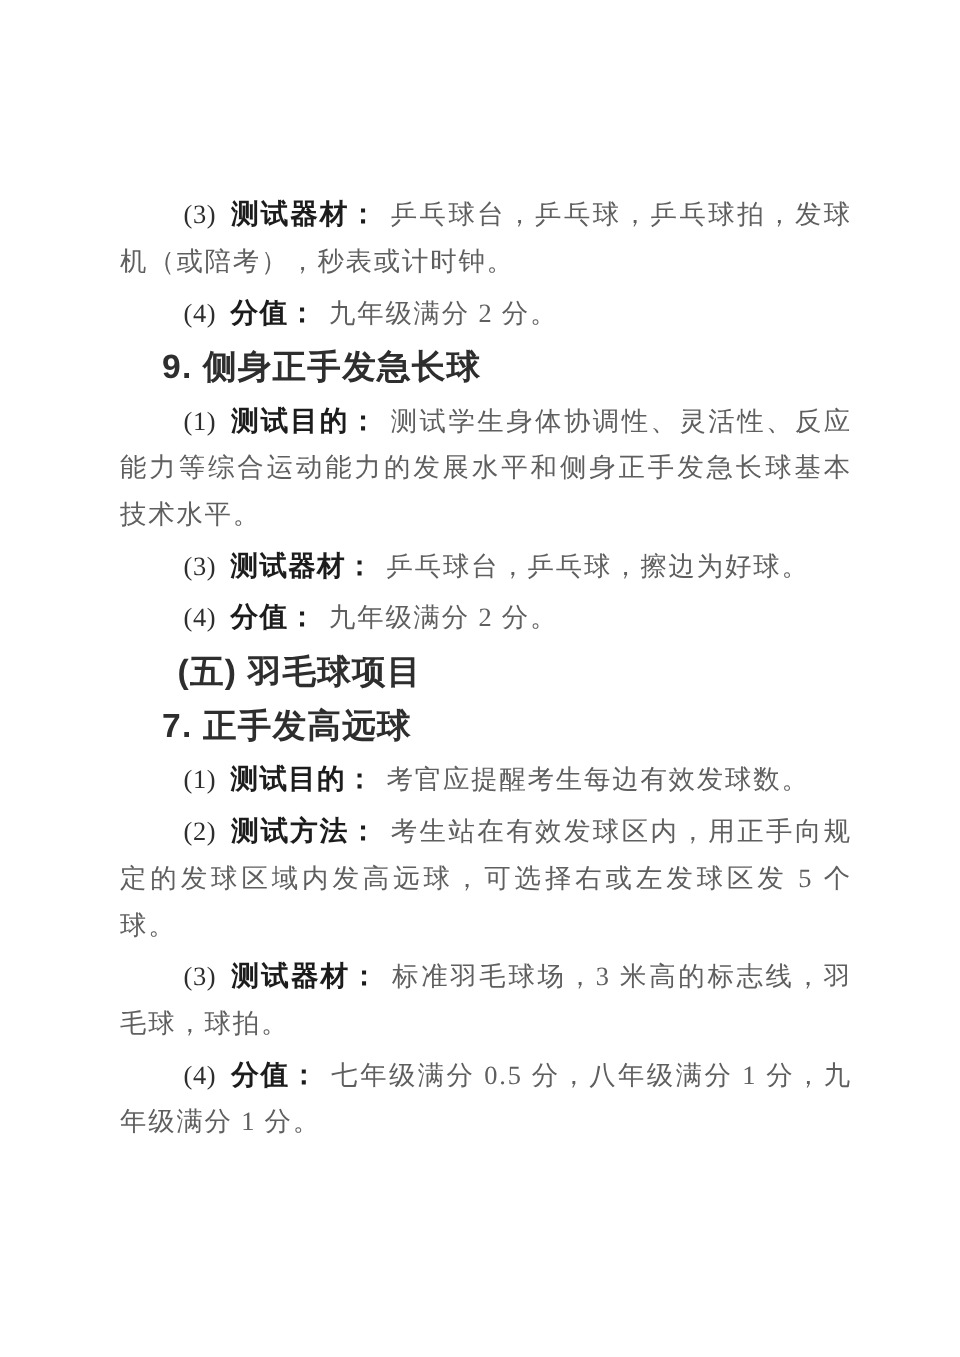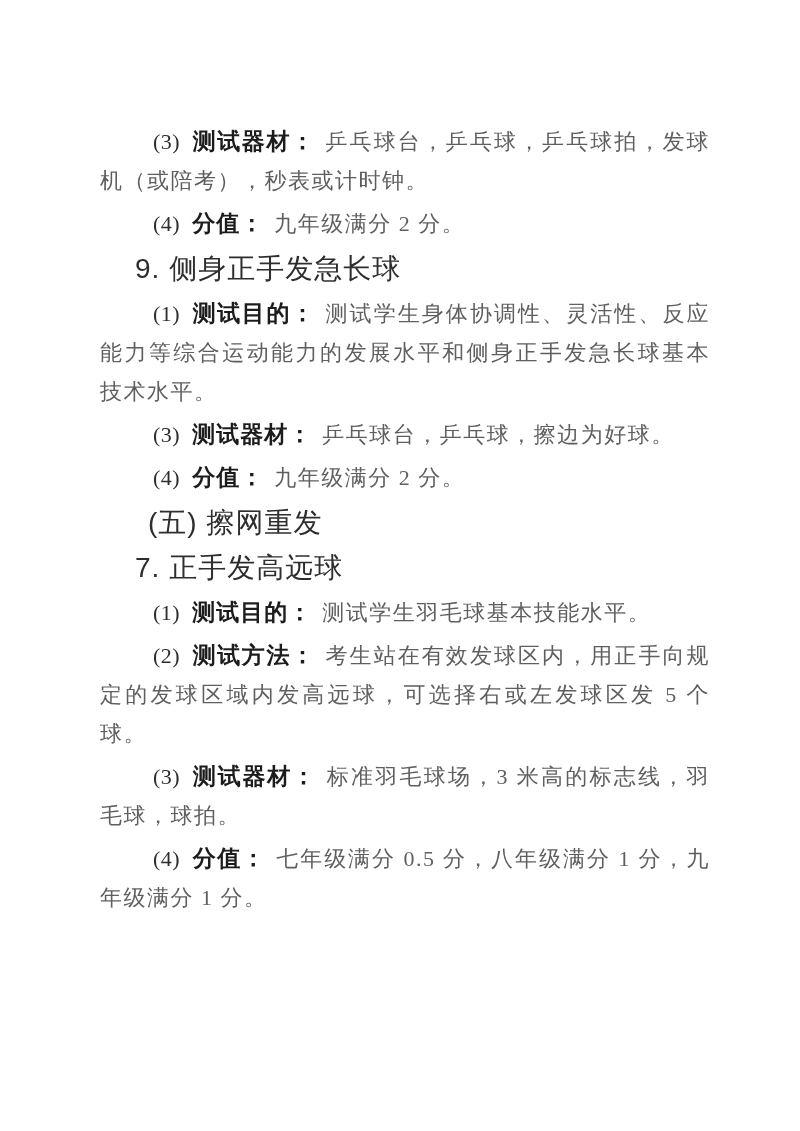--- a/index.html
+++ b/index.html
@@ -7,20 +7,21 @@
     padding: 0;
     background: #ffffff;
   }
   .page {
     position: relative;
     width: 800px;
     height: 929px;
     background: #ffffff;
     overflow: hidden;
     font-family: "Liberation Serif", serif;
+    margin-top: 37px;
   }
   .doc {
     position: absolute;
     left: 100px;
     top: 122px;
     width: 610px;
   }
   .doc p {
     margin: 0 0 4px 0;
     font-size: 22px;
@@ -44,21 +45,21 @@
     font-size: 23px;
     color: #1c1c1c;
     letter-spacing: 1px;
     margin-right: 10px;
   }
   .item .body-text {
     color: #5f5f5f;
   }
   .heading {
     font-family: "Liberation Sans", sans-serif;
-    font-weight: 400;
+    font-weight: 700;
     font-size: 28px !important;
     color: #2e2e2e !important;
     letter-spacing: 1px;
     margin: 6px 0 6px 0 !important;
   }
   .heading.sub { text-indent: 35px; }
   .heading.section { text-indent: 48px; }
   .watermark {
     position: absolute;
     left: 599px;
@@ -79,23 +80,23 @@
 
 <div class="page">
 
   <div class="doc">
       <p class="item"><span class="num">(3)</span><span class="label">测试器材：</span><span class="body-text">乒乓球台，乒乓球，乒乓球拍，发球机（或陪考），秒表或计时钟。</span></p>
       <p class="item"><span class="num">(4)</span><span class="label">分值：</span><span class="body-text">九年级满分 2 分。</span></p>
       <p class="heading sub">9. 侧身正手发急长球</p>
       <p class="item"><span class="num">(1)</span><span class="label">测试目的：</span><span class="body-text">测试学生身体协调性、灵活性、反应能力等综合运动能力的发展水平和侧身正手发急长球基本技术水平。</span></p>
       <p class="item"><span class="num">(3)</span><span class="label">测试器材：</span><span class="body-text">乒乓球台，乒乓球，擦边为好球。</span></p>
       <p class="item"><span class="num">(4)</span><span class="label">分值：</span><span class="body-text">九年级满分 2 分。</span></p>
-      <p class="heading section">(五) 擦网重发</p>
+      <p class="heading section">(五) 羽毛球项目</p>
       <p class="heading sub">7. 正手发高远球</p>
-      <p class="item"><span class="num">(1)</span><span class="label">测试目的：</span><span class="body-text">测试学生羽毛球基本技能水平。</span></p>
+      <p class="item"><span class="num">(1)</span><span class="label">测试目的：</span><span class="body-text">考官应提醒考生每边有效发球数。</span></p>
       <p class="item"><span class="num">(2)</span><span class="label">测试方法：</span><span class="body-text">考生站在有效发球区内，用正手向规定的发球区域内发高远球，可选择右或左发球区发 5 个球。</span></p>
       <p class="item"><span class="num">(3)</span><span class="label">测试器材：</span><span class="body-text">标准羽毛球场，3 米高的标志线，羽毛球，球拍。</span></p>
       <p class="item"><span class="num">(4)</span><span class="label">分值：</span><span class="body-text">七年级满分 0.5 分，八年级满分 1 分，九年级满分 1 分。</span></p>
     </div>
 
   <div class="watermark">
     <svg width="34" height="29" viewBox="0 0 44 38">
       <g fill="none" stroke="#d6d6d6" stroke-width="2.4">
         <ellipse cx="15" cy="13" rx="12.5" ry="10.5"></ellipse>
         <path d="M7.5 21.5 L5 27.5 L11.5 24"></path>

